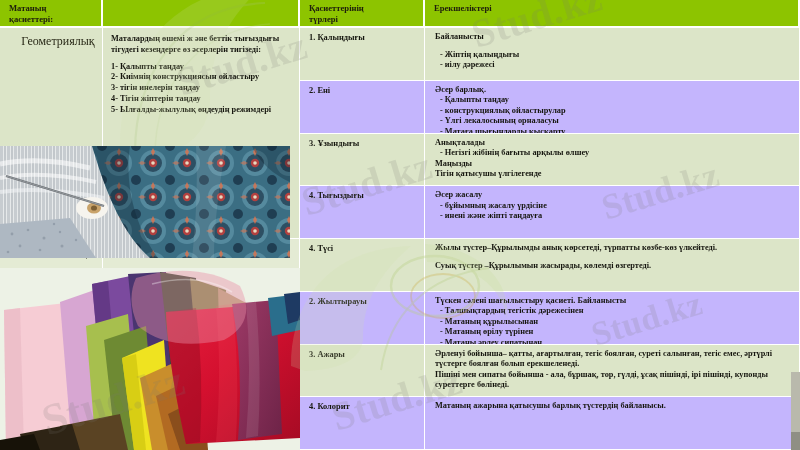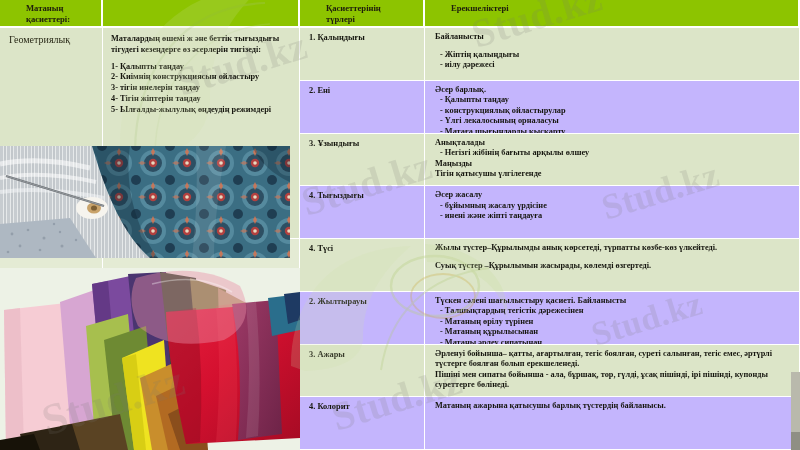--- a/index.html
+++ b/index.html
@@ -38,39 +38,40 @@
   }
 
   
   .hdr {
     background: #8DC400;
     font-weight: bold;
     font-size: 8.6px;
     line-height: 1.25;
     color: #20200c;
     padding-top: 3px;
-    padding-left: 26px;
+    padding-left: 9px;
     border-right: 2px solid #ffffff;
     border-bottom: 2px solid #ffffff;
   }
   .hdr.blank { padding: 0; }
 
   
   .tint-a { background: #DCE5C8; }
   .tint-b { background: #c4b5fd; }
 
   
   .cat {
     grid-row: span 4;
-    font-size: 10px;
+    font-size: 12px;
     font-weight: normal;
     color: #2a2a18;
     padding-top: 6px;
-    padding-left: 9px;
+    padding-left: 19px;
     background: #DCE5C8;
+    text-align: center;
   }
   .cat.b { background: #E4EBD4; }
 
   
   .desc {
     grid-row: span 4;
     font-weight: bold;
     font-size: 8.3px;
     line-height: 1.30;
     padding-top: 6px;
@@ -267,22 +268,22 @@
       <span class="gap"></span>
       <span class="flow">Суық түстер –Құрылымын жасырады, көлемді өзгертеді.</span>
     </div>
 
     <div class="cell type tint-b">
       <span>2. Жылтырауы</span>
     </div>
     <div class="cell feat tint-b">
       <span class="flow">Түскен сәлені шағылыстыру қасиеті. Байланысты</span>
       <span class="ind">- Талшықтардың тегістік дәрежесінен</span>
+      <span class="ind">- Матаның құрылысынан</span>
       <span class="ind">- Матаның өрілу түрінен</span>
-      <span class="ind">- Матаның құрылысынан</span>
       <span class="ind">- Матаны әрлеу сипатынан</span>
     </div>
 
     <div class="cell type tint-a">
       <span>3. Ажары</span>
     </div>
     <div class="cell feat tint-a">
       <span class="flow">Әрленуі бойынша– қатты, ағартылған, тегіс боялған, суреті салынған, тегіс емес, әртүрлі түстерге боялған болып ерекшеленеді.</span>
       <span class="flow">Пішіні мен сипаты бойынша - ала, бұршақ, тор, гүлді, ұсақ пішінді, ірі пішінді, купонды суреттерге бөлінеді.</span>
     </div>

